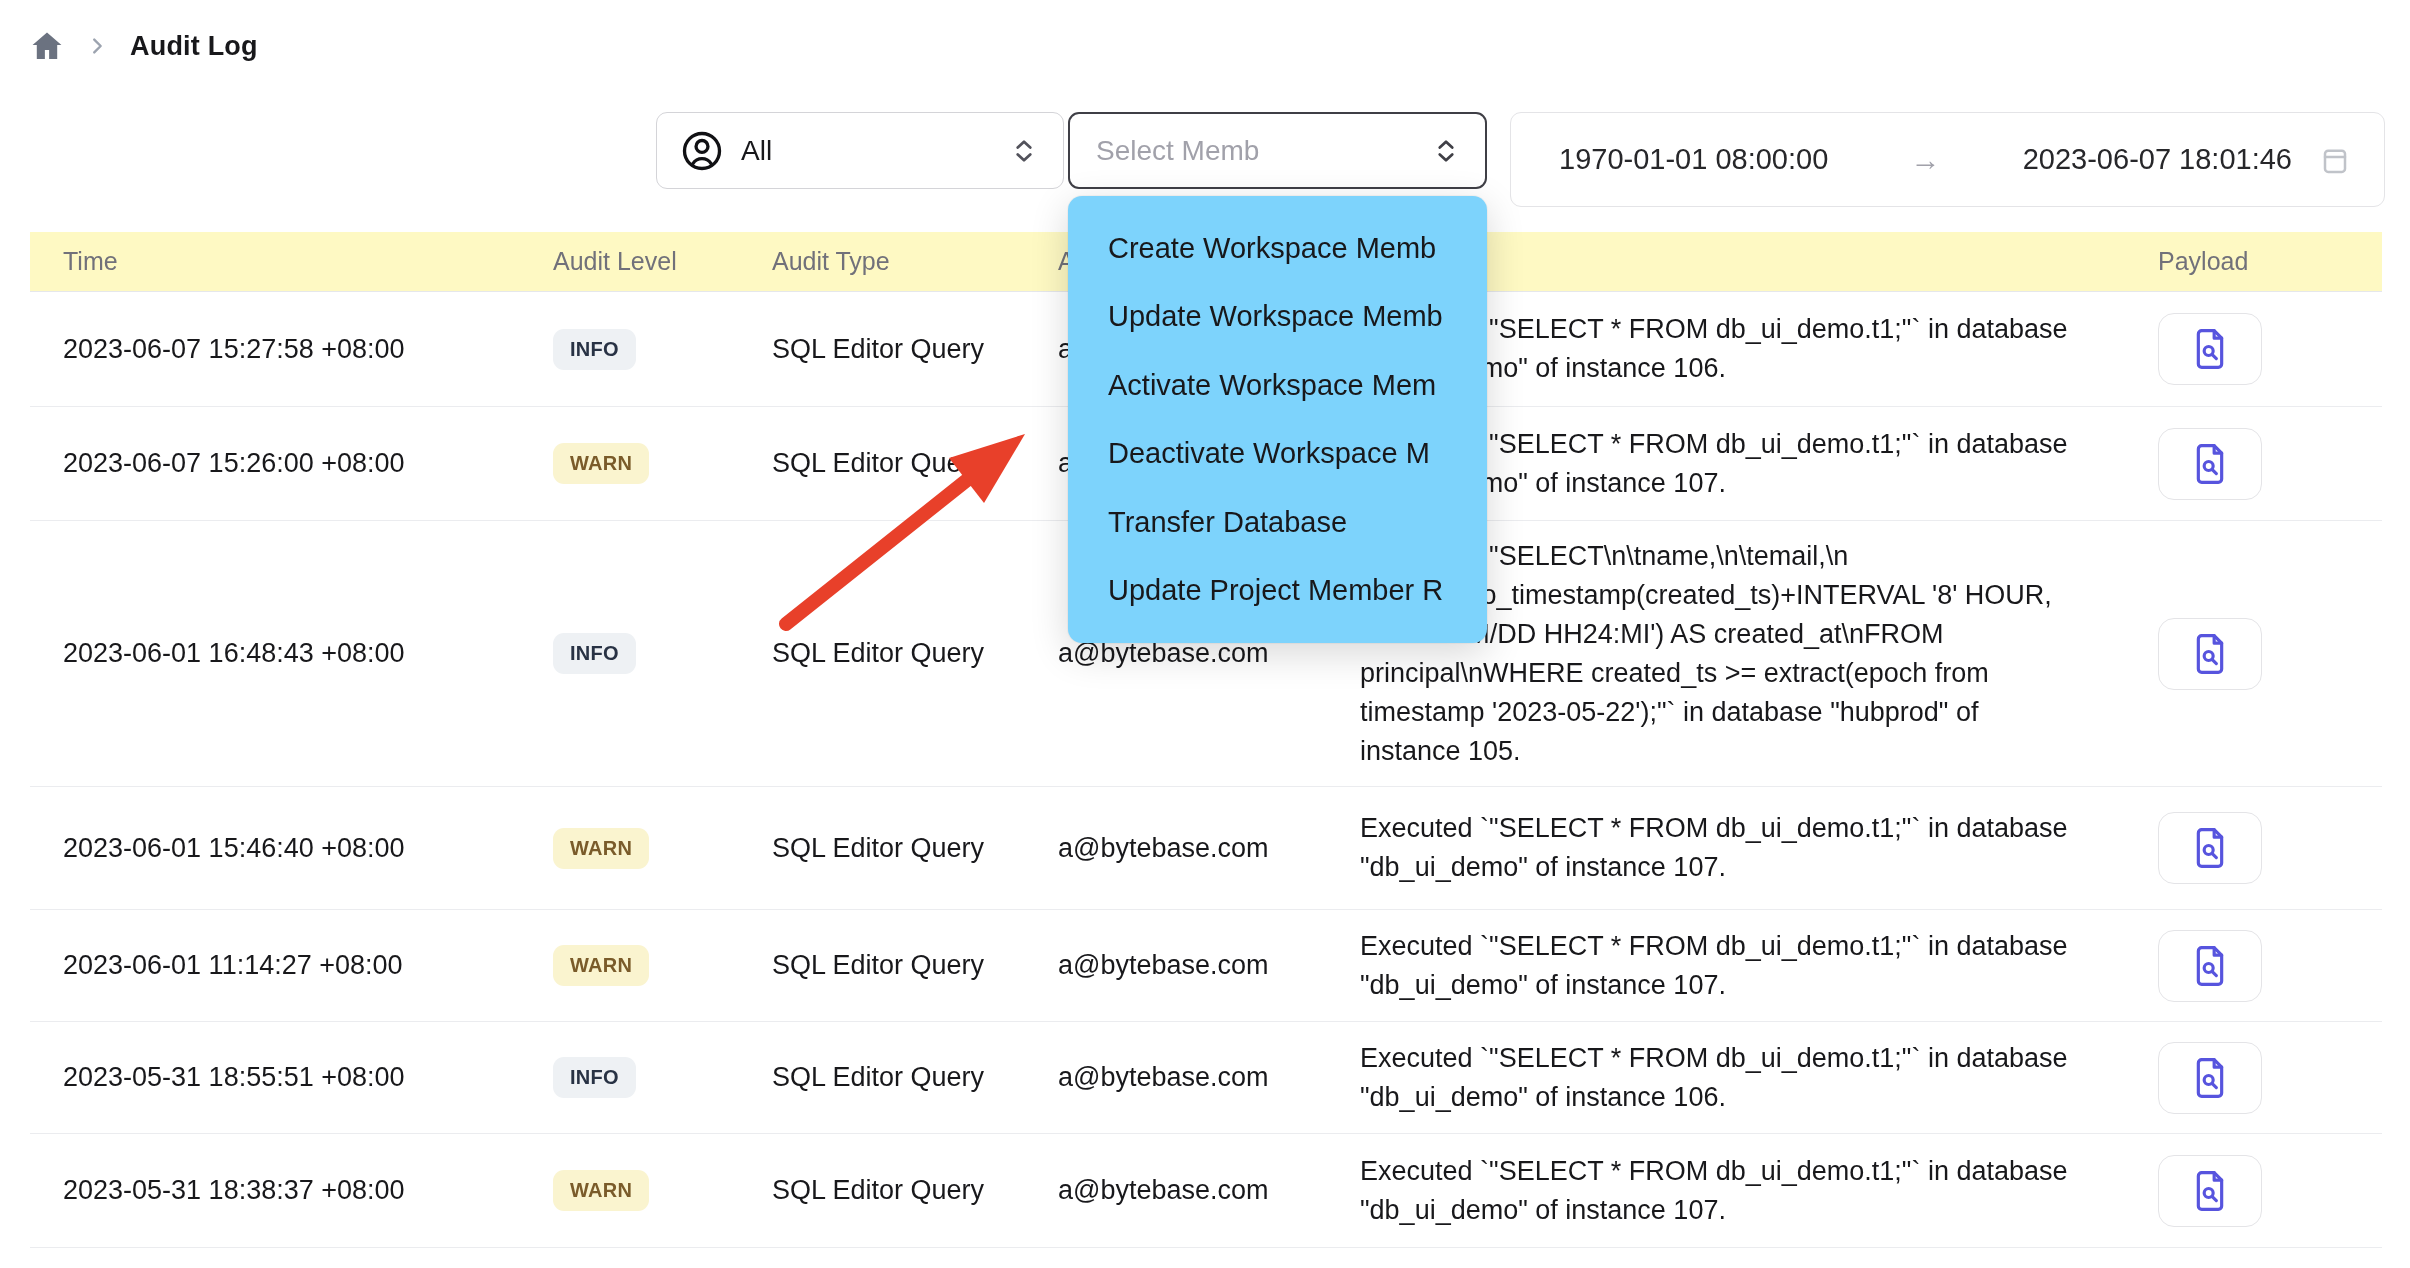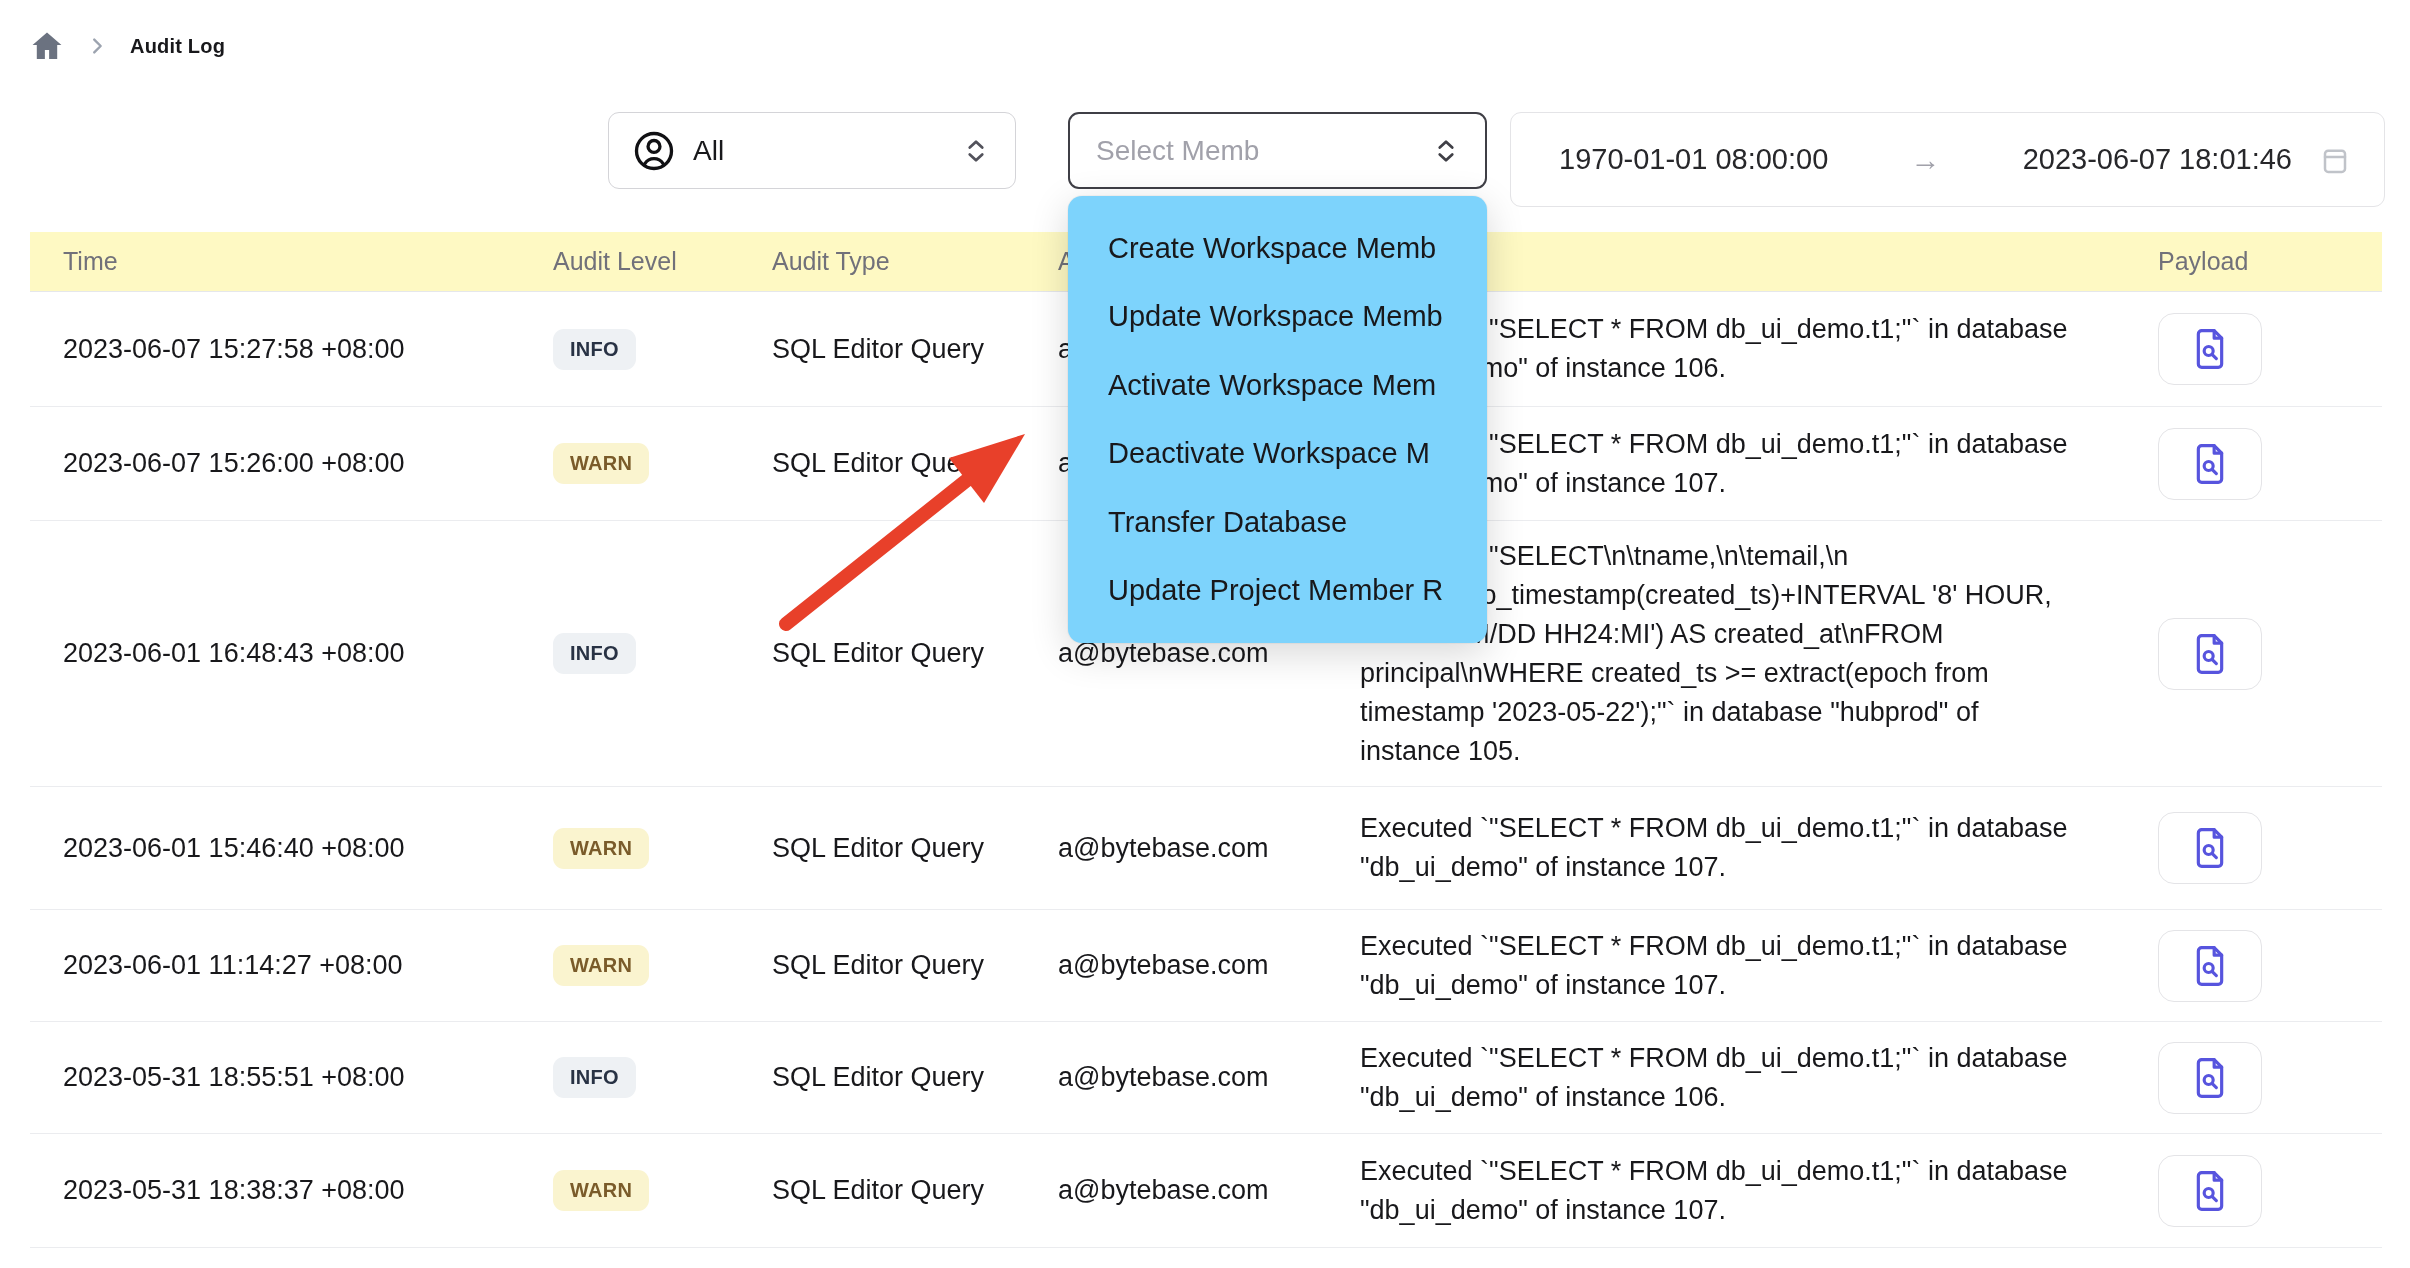--- a/index.html
+++ b/index.html
@@ -1,25 +1,25 @@
 <!DOCTYPE html>
 <html><head>
 <meta charset="utf-8">
 <style>
   * { margin:0; padding:0; box-sizing:border-box; }
   body { background:#fff; font-family:"Liberation Sans", sans-serif; }
   .screen { position:relative; width:2410px; height:1268px; background:#fff; overflow:hidden; color:#18181b; }
 
   
   .breadcrumb { position:absolute; left:30px; top:26px; height:40px; display:flex; align-items:center; gap:22px; }
-  .crumb-title { font-size:20px; font-weight:600; color:#18181b; letter-spacing:.2px; }
+  .crumb-title { font-size:27px; font-weight:600; color:#18181b; letter-spacing:.2px; }
 
   
   .select-box { position:absolute; top:112px; height:77px; background:#fff; display:flex; align-items:center; }
-  .sel-actor { left:608px; width:408px; border:1.5px solid #d4d4d8; border-radius:11px; padding:0 24px 0 24px; }
+  .sel-actor { left:656px; width:408px; border:1.5px solid #d4d4d8; border-radius:11px; padding:0 24px 0 24px; }
   .sel-actor .sel-value { font-size:28px; color:#18181b; margin-left:18px; }
   .sel-type  { left:1068px; width:419px; border:2.5px solid #3f3f46; border-radius:11px; padding:0 24px 0 26px; }
   .sel-type .sel-placeholder { font-size:28px; color:#a1a1aa; }
   .sel-spring { flex:1; }
   .date-box { position:absolute; left:1510px; top:112px; width:875px; height:95px; border:1.5px solid #e4e4e7; border-radius:11px; display:flex; align-items:center; padding:0 34px 0 48px; }
   .date-text { font-size:29px; color:#27272a; }
   .date-arrow { flex:1; text-align:center; font-size:30px; color:#a1a1aa; }
 
   
   .audit-table { position:absolute; left:30px; top:232px; width:2352px; }

